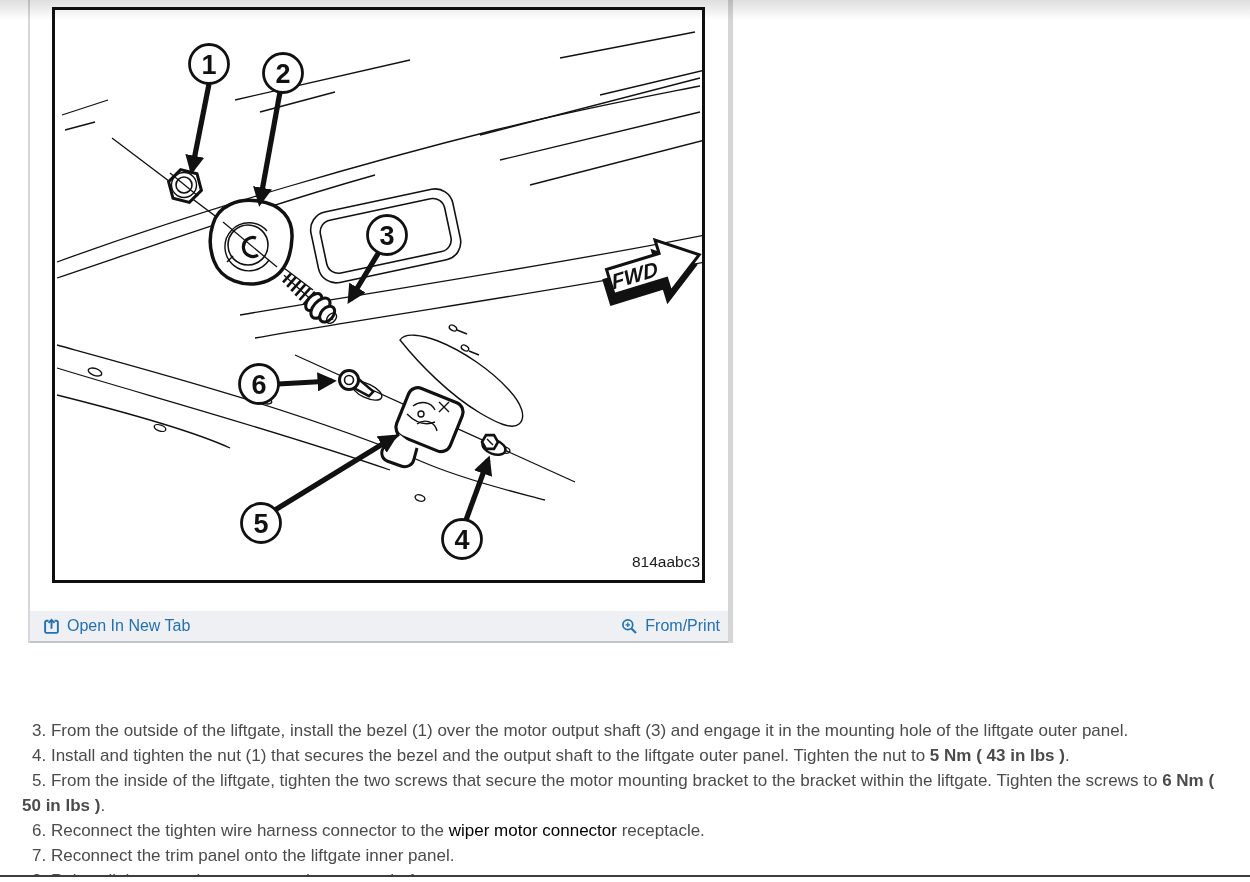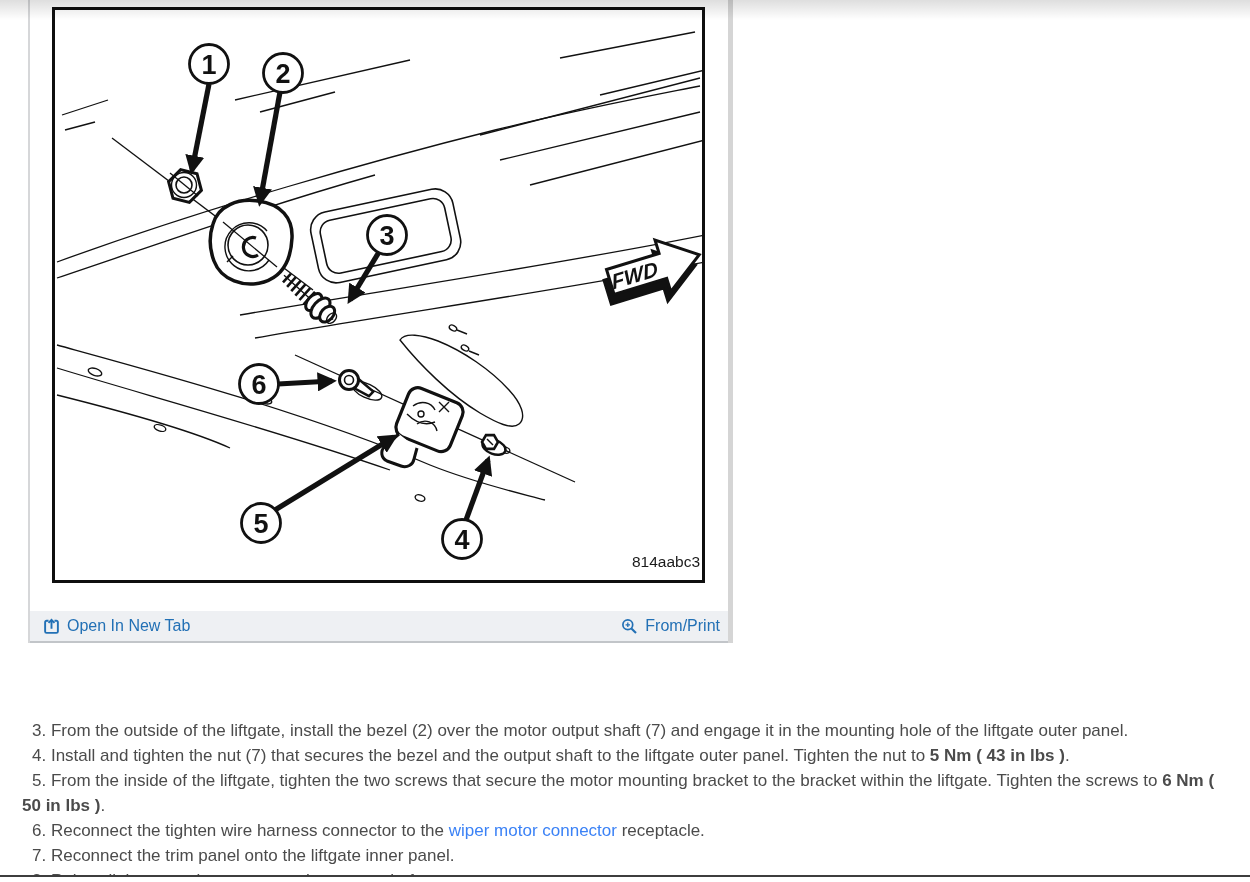--- a/index.html
+++ b/index.html
@@ -14,21 +14,21 @@
   .figure-box svg{display:block;width:647px;height:570px;}
   .viewer-toolbar{position:absolute;left:0;bottom:0;width:100%;height:32px;background:#eef0f3;
         border-bottom:2px solid #c2c5c9;display:flex;align-items:center;justify-content:space-between;
         padding:0 13px;box-sizing:border-box;}
   .tb-link{display:flex;align-items:center;gap:7px;color:#2270b5;text-decoration:none;
         font-size:16px;cursor:pointer;}
   .tb-link svg{flex:none;}
   .steps{position:absolute;left:22px;top:718px;width:1212px;font-size:17px;line-height:25px;color:#4b4b4b;}
   .step{text-indent:10px;}
   .step .b{font-weight:bold;text-align:right;}
-  .step .lnk{color:#3b82f6;text-decoration:none;cursor:pointer;}
+  .step .lnk{color:#000000;text-decoration:none;cursor:pointer;}
   .bottom-rule{position:absolute;left:0;top:875px;width:100%;height:2px;background:#3d3d3d;z-index:4;}
   .bottom-mask{position:absolute;left:0;top:877px;width:100%;height:5px;background:#fff;z-index:3;}
   
   .ln{fill:none;stroke:#111;stroke-width:1.3;}
   .ln2{fill:none;stroke:#111;stroke-width:1.6;}
   .thick{fill:#fff;stroke:#111;stroke-width:3;}
   .thin{fill:none;stroke:#111;stroke-width:1.4;}
   .arrow{fill:none;stroke:#111;stroke-width:5.2;}
   .callout circle{fill:#fff;stroke:#111;stroke-width:2.8;}
   .callout text{font:bold 27px "Liberation Sans",sans-serif;fill:#111;text-anchor:middle;}
@@ -203,22 +203,22 @@
           <path d="M10.4 10.4 L15 15" stroke="currentColor" stroke-width="2.1" fill="none"></path>
           <path d="M6.8 4.6 V9 M4.6 6.8 H9" stroke="currentColor" stroke-width="1.3" fill="none"></path>
         </svg>
         <span>From/Print</span>
       </a>
     </div>
     <div class="panel-scroll-strip"></div>
   </div>
 
   <div class="steps">
-      <div class="step"><span>3. </span><span class="">From the outside of the liftgate, install the bezel (2) over the motor output shaft (7) and engage it in the mounting hole of the liftgate outer panel.</span></div>
-      <div class="step"><span>4. </span><span class="">Install and tighten the nut (7) that secures the bezel and the output shaft to the liftgate outer panel. Tighten the nut to </span><span class="b">5 Nm ( 43 in lbs )</span><span class="">.</span></div>
+      <div class="step"><span>3. </span><span class="">From the outside of the liftgate, install the bezel (1) over the motor output shaft (3) and engage it in the mounting hole of the liftgate outer panel.</span></div>
+      <div class="step"><span>4. </span><span class="">Install and tighten the nut (1) that secures the bezel and the output shaft to the liftgate outer panel. Tighten the nut to </span><span class="b">5 Nm ( 43 in lbs )</span><span class="">.</span></div>
       <div class="step"><span>5. </span><span class="">From the inside of the liftgate, tighten the two screws that secure the motor mounting bracket to the bracket within the liftgate. Tighten the screws to </span><span class="b">6 Nm ( 50 in lbs )</span><span class="">.</span></div>
       <div class="step"><span>6. </span><span class="">Reconnect the tighten wire harness connector to the </span><a class="lnk" href="#">wiper motor connector</a><span class=""> receptacle.</span></div>
       <div class="step"><span>7. </span><span class="">Reconnect the trim panel onto the liftgate inner panel.</span></div>
       <div class="step"><span>8. </span><span class="">Reinstall the rear wiper arm onto the output shaft.</span></div>
     </div>
 
   <div class="bottom-mask"></div>
   <div class="bottom-rule"></div>
 </div>
 

